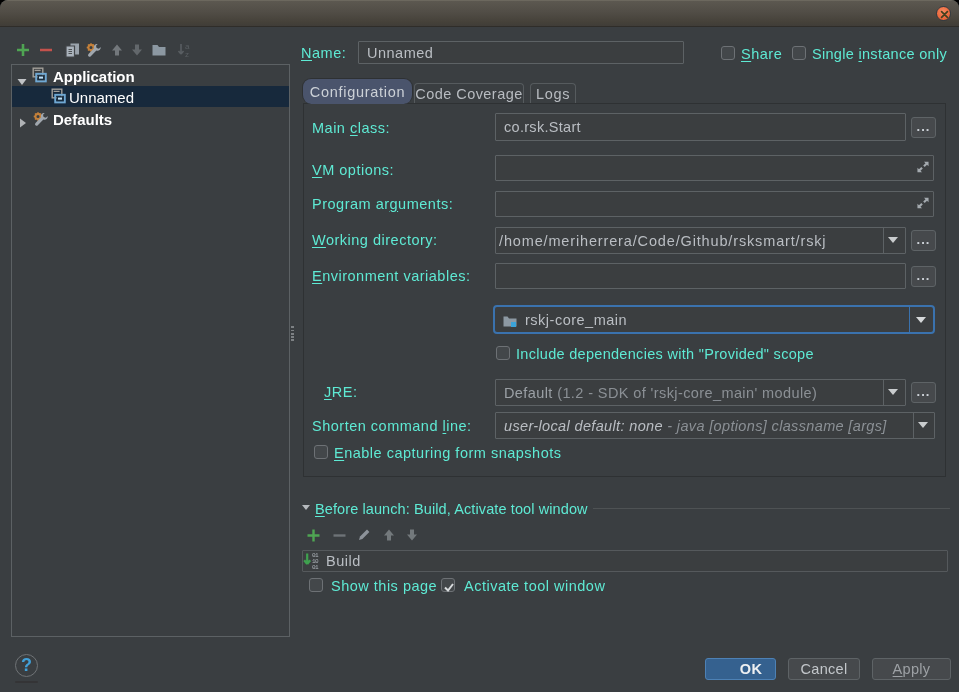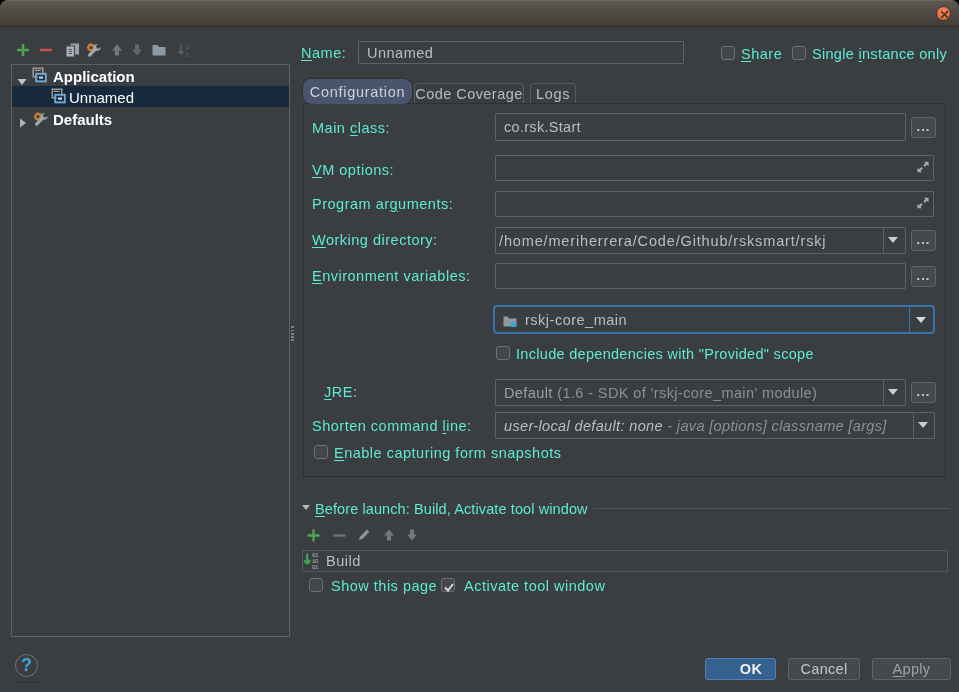--- a/index.html
+++ b/index.html
@@ -154,21 +154,21 @@
         </svg></ic>
     <span style="padding-left:22px;">rskj-core_main</span>
     <div class="combo-div" style="right:23px;border-color:#3a72ae;"></div>
     <div class="tri" style="right:7px;top:10px;border-top-color:#d6d9db;"></div>
   </div>
 
   <div class="cb" style="left:496px;top:346px;"></div>
   <div class="lbl" style="left:516px;top:346px;letter-spacing:0.3px;">Include dependencies with "Provided" scope</div>
 
   <div class="lbl" style="left:312px;top:384px;margin-left:12px;"><u>J</u>RE:</div>
-  <div class="field" style="left:495px;top:379px;width:411px;height:27px;color:#9ba0a5;letter-spacing:0.4px;">Default&nbsp;<span class="dim">(1.6 - SDK of 'rskj-core_main' module)</span>
+  <div class="field" style="left:495px;top:379px;width:411px;height:27px;color:#9ba0a5;letter-spacing:0.4px;">Default&nbsp;<span class="dim">(1.2 - SDK of 'rskj-core_main' module)</span>
     <div class="combo-div" style="right:21px;"></div>
     <div class="tri" style="right:7px;top:9px;"></div>
   </div>
   <div class="btn3" style="left:911px;top:382px;">
       <i>...</i>
     </div>
 
   <div class="lbl" style="left:312px;top:418px;">Shorten command <u>l</u>ine:</div>
   <div class="field" style="left:495px;top:412px;width:440px;height:27px;letter-spacing:0.35px;font-style:italic;">user-local default: none<span class="dim">&nbsp;- java [options] classname [args]</span>
     <div class="combo-div" style="right:20px;"></div>

